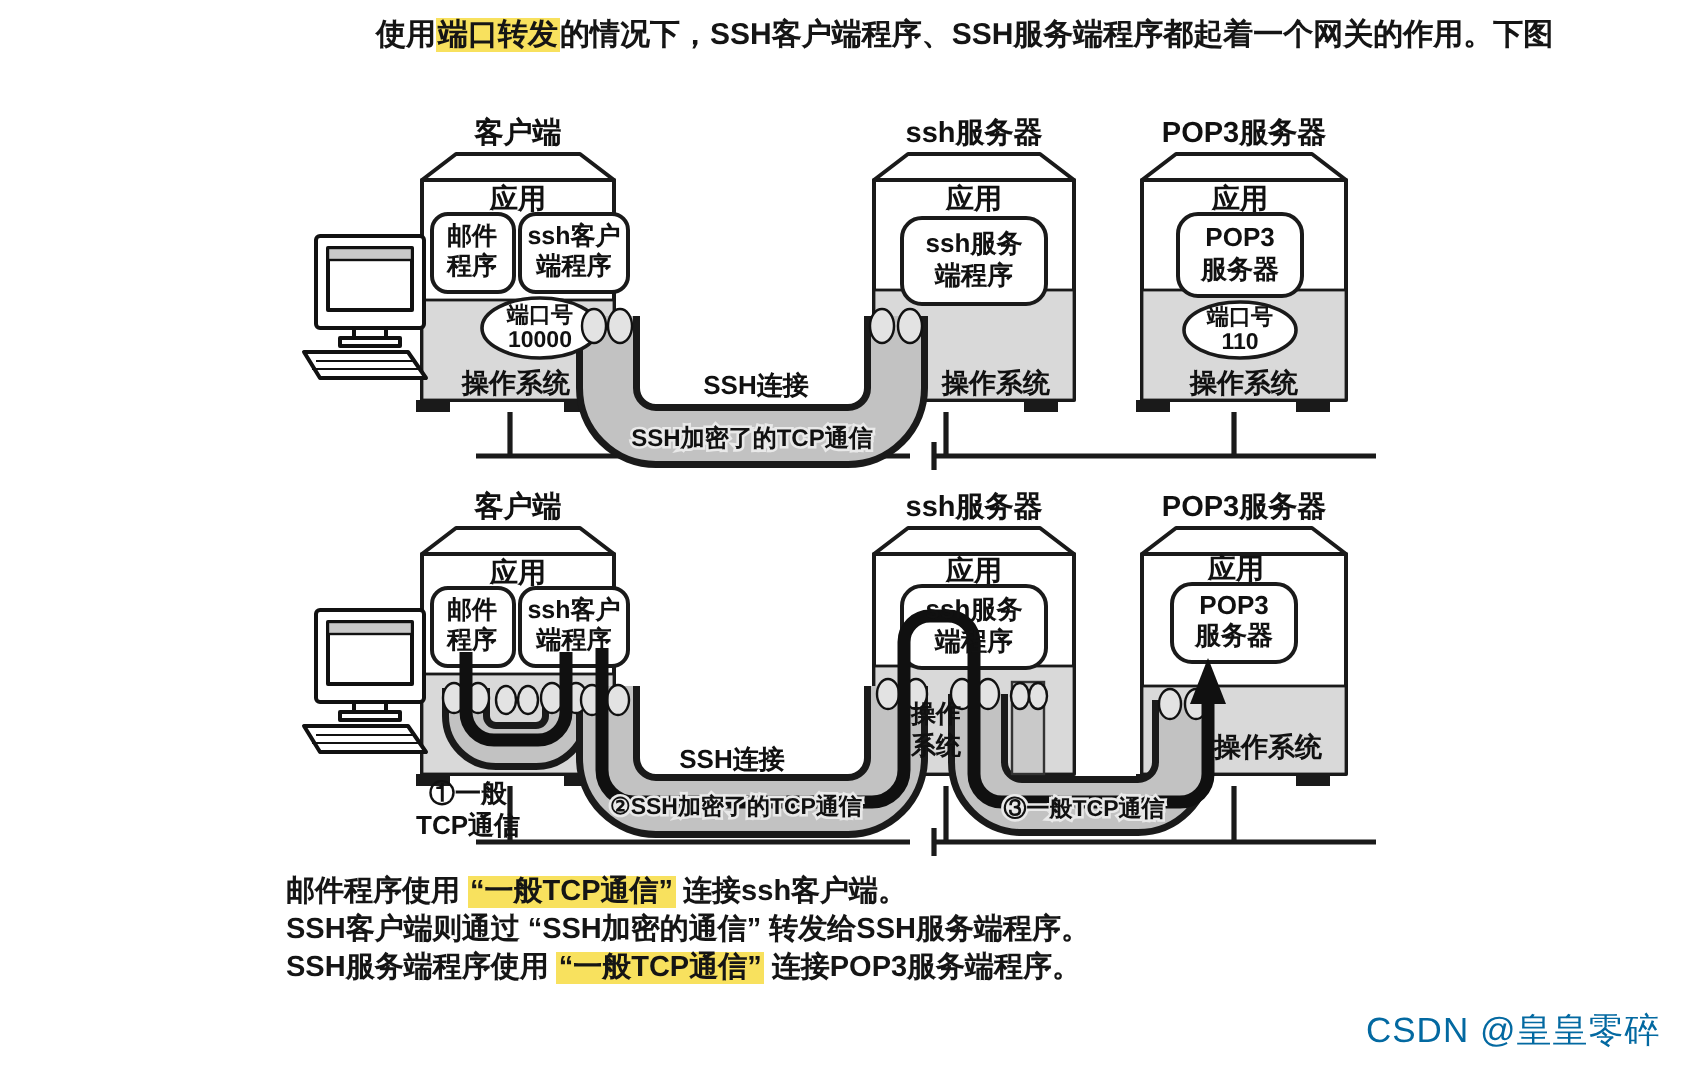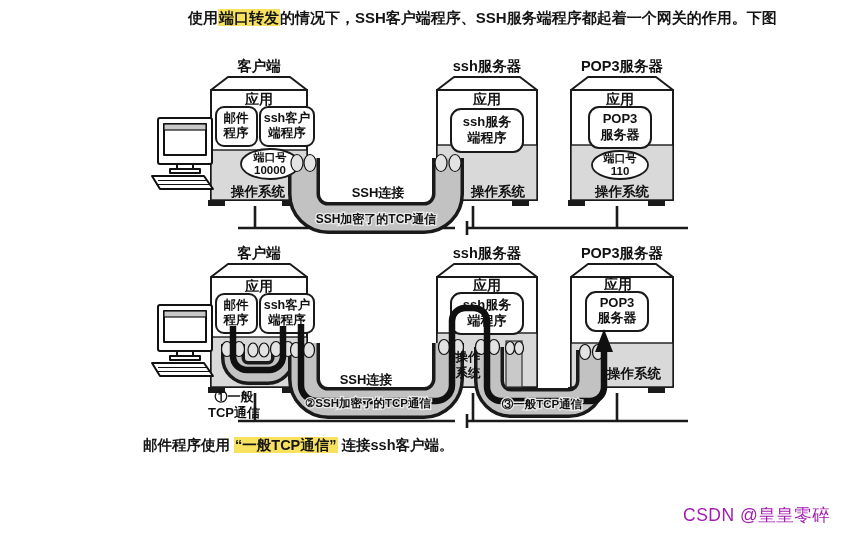--- a/index.html
+++ b/index.html
@@ -3,21 +3,21 @@
 <meta charset="utf-8">
 <style>
   html,body{margin:0;padding:0;background:#fff;}
   .page{position:relative;width:850px;height:533px;background:#ffffff;overflow:hidden;
         font-family:"Liberation Sans",sans-serif;}
   .txt{position:absolute;font-weight:700;color:#151515;white-space:nowrap;}
   .intro{left:188px;top:9px;font-size:15px;line-height:17.5px;}
   .hl{background:#f8e15e;padding:0 1px;}
   .note{left:143px;font-size:14.5px;}
   .watermark{position:absolute;left:683px;top:503px;font-size:17.5px;font-weight:400;
-             color:#a21caf;letter-spacing:.5px;white-space:nowrap;}
+             color:#0369a1;letter-spacing:.5px;white-space:nowrap;}
   svg.diagram{position:absolute;left:0;top:0;}
   svg text{font-family:"Liberation Sans",sans-serif;font-weight:700;fill:#111;text-anchor:middle;}
   .mach{fill:#ffffff;stroke:#1a1a1a;stroke-width:2;stroke-linejoin:round;}
   .osarea{fill:#d9d9d9;stroke:#1a1a1a;stroke-width:1.4;}
   .appbox{fill:#ffffff;stroke:#1a1a1a;stroke-width:2;}
   .foot{fill:#1a1a1a;}
   .bus{stroke:#1a1a1a;stroke-width:2.6;}
   .tubeOuter{fill:none;stroke:#1a1a1a;}
   .tubeInner{fill:none;stroke:#c2c2c2;}
   .mouth{fill:#e3e3e3;stroke:#111;stroke-width:1.2;}
@@ -233,16 +233,18 @@
       <rect x="14" y="6" width="42" height="6" fill="#c9c9c9" stroke="#111" stroke-width="1.2"></rect>
       <rect class="pc" x="27" y="46" width="16" height="5" stroke-width="1.5"></rect>
       <rect class="pc" x="20" y="51" width="30" height="4" stroke-width="1.5"></rect>
       <polygon class="pc" points="2,58 54,58 63,71 10,71"></polygon>
       <line x1="8" y1="62.5" x2="57" y2="62.5" stroke="#111" stroke-width="1"></line>
       <line x1="6" y1="66.5" x2="60" y2="66.5" stroke="#111" stroke-width="1"></line>
     </g>
   </svg>
 
   <div class="txt note" style="top:436px"><span>邮件程序使用 </span><span class="hl">“一般TCP通信”</span><span> 连接ssh客户端。</span></div>
+  <div class="txt note" style="top:455px">SSH客户端则通过 “SSH加密的通信” 转发给SSH服务端程序。</div>
+  <div class="txt note" style="top:474px"><span>SSH服务端程序使用 </span><span class="hl">“一般TCP通信”</span><span> 连接POP3服务端程序。</span></div>
 
   <div class="watermark">CSDN @皇皇零碎</div>
 
 </div>
 
 </body></html>

